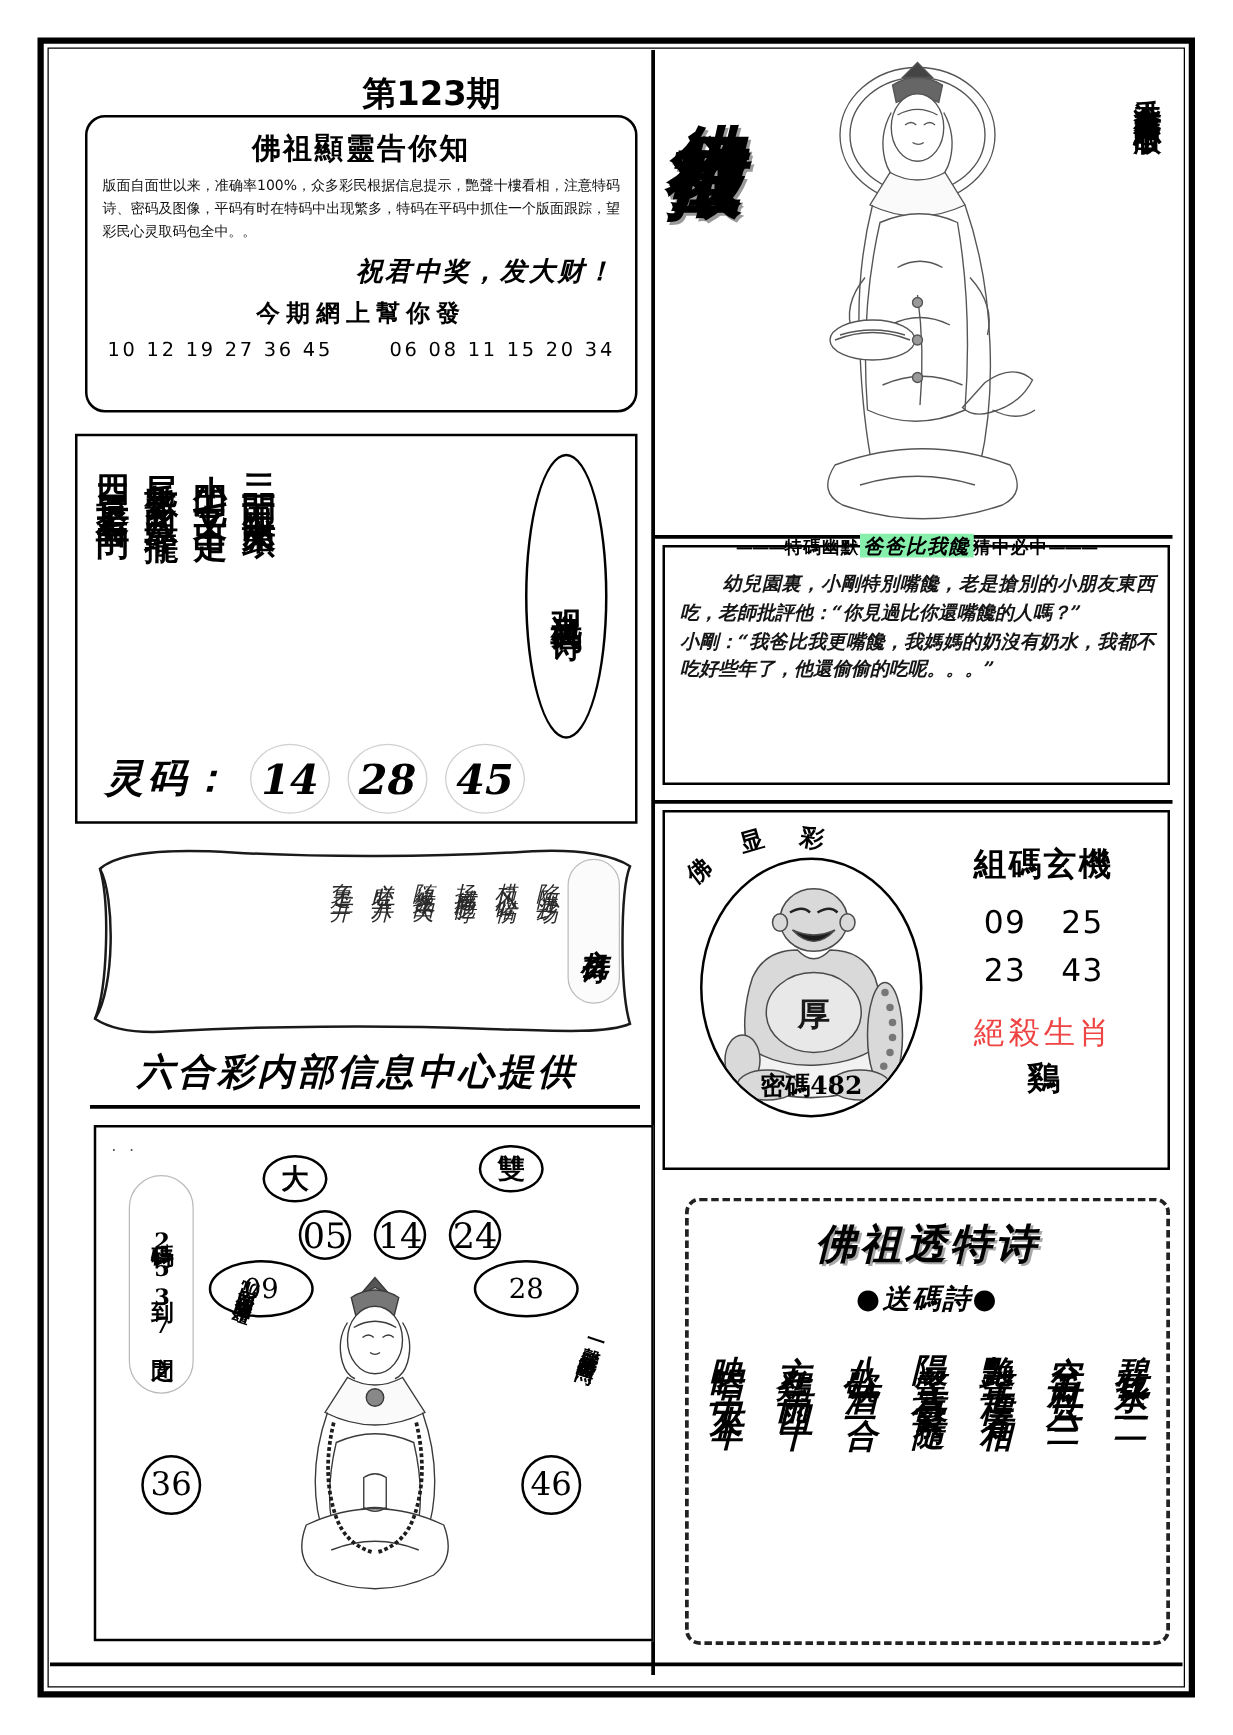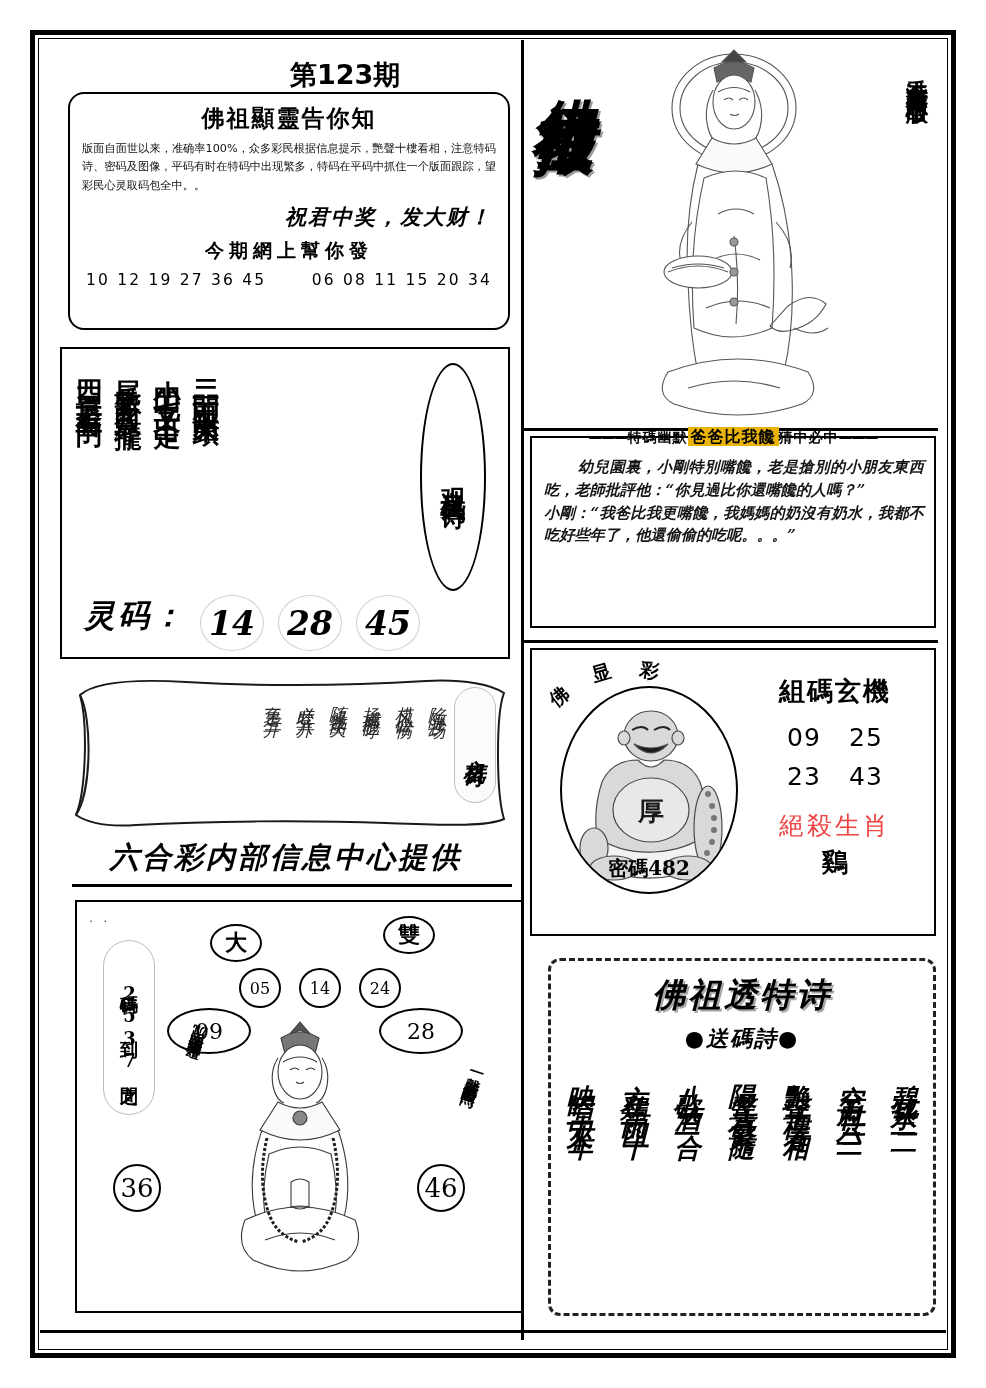--- a/index.html
+++ b/index.html
@@ -129,21 +129,21 @@
     writing-mode: vertical-rl;
     text-orientation: upright;
     font-size: 25px;
     font-weight: bold;
     letter-spacing: 4px;
     font-family: "DejaVu Serif", serif;
   }
   .lingma-row {
     position: absolute;
     left: 22px; bottom: 6px;
-    display: flex; 
+    display: flex; align-items: center;
     gap: 6px;
   }
   .lingma-label {
     font-size: 31px;
     font-weight: bold;
     font-style: italic;
     letter-spacing: 3px;
     font-family: "DejaVu Serif", serif;
   }
   .lingma-num {
@@ -246,21 +246,21 @@
   }
   .circ {
     position: absolute;
     border: 2px solid #000;
     border-radius: 50%;
     display:flex; align-items:center; justify-content:center;
     font-family: "DejaVu Serif", serif;
     background: transparent;
   }
   .c-big { width: 52px; height: 38px; font-size: 22px; font-weight: bold; }
-  .c-num { width: 42px; height: 40px; font-size: 16px; }
+  .c-num { width: 42px; height: 40px; font-size: 28px; }
   .c-oval { width: 84px; height: 46px; border-radius: 50%; font-size: 22px; }
   .c-bot { width: 48px; height: 48px; font-size: 26px; }
 
   .slant-left {
     position: absolute;
     left: 104px; top: 148px;
     transform: rotate(198deg);
     writing-mode: vertical-rl;
     text-orientation: upright;
     font-size: 15px;
@@ -327,23 +327,24 @@
     position: absolute;
     left: 0; top: -11px;
     width: 100%;
     text-align: center;
     font-size: 14px;
     font-weight: bold;
     letter-spacing: 1px;
     font-family: "DejaVu Serif", serif;
   }
   .joke-head .hl {
-    background: #eab308;
+    background: #86efac;
     padding: 0 3px;
     font-size: 16px;
+    font-style: italic;
   }
   .joke-head .dash { letter-spacing: -1px; }
   .joke-body {
     padding: 18px 10px 0 12px;
     font-size: 15.2px;
     line-height: 1.5;
     font-family: "DejaVu Serif", serif;
     font-style: italic;
     font-weight: bold;
     text-align: justify;

